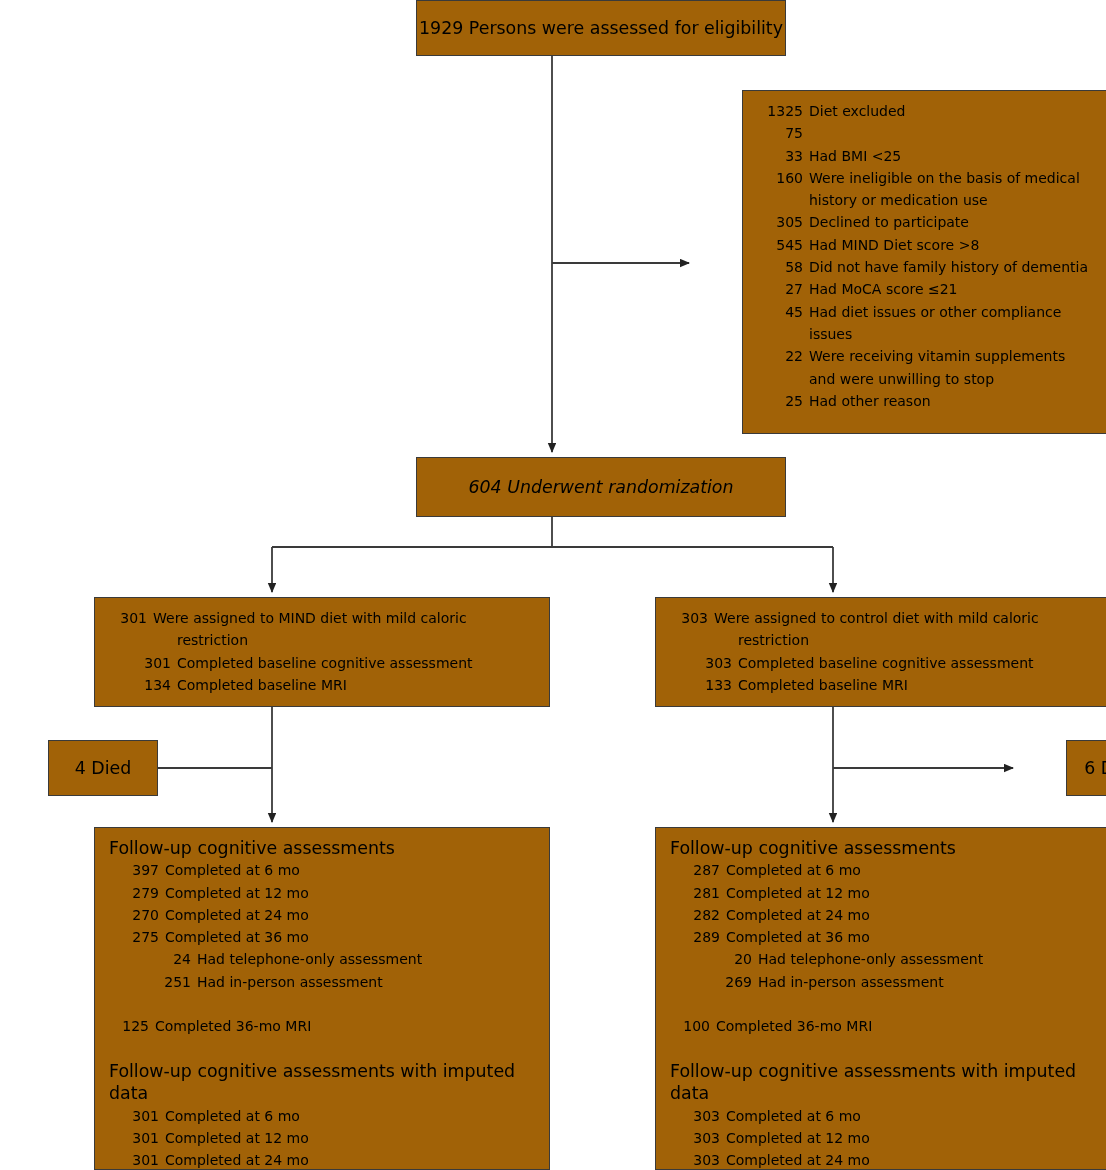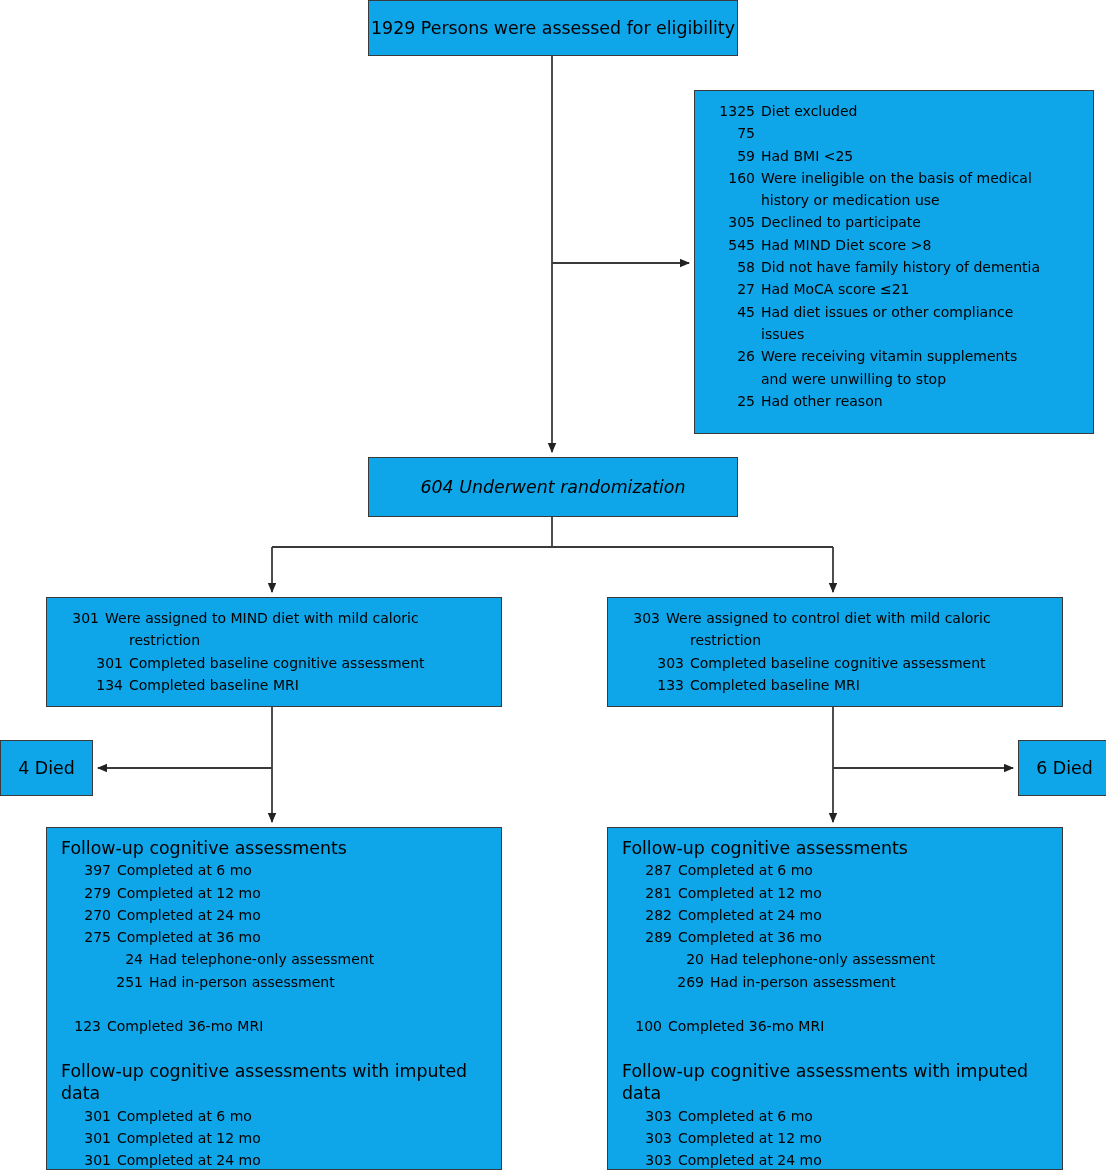--- a/index.html
+++ b/index.html
@@ -25,22 +25,23 @@
     position: absolute;
     left: 0; top: 0;
     width: 1106px;
     height: 1170px;
     pointer-events: none;
   }
   .box {
     position: absolute;
     box-sizing: border-box;
     border: 1.6px solid #3a3a3a;
-    background: #0ea5e9;
+    background: #a16207;
     padding: 9px 12px 9px 14px;
+    margin-left: 48px;
   }
   .box.center-text {
     display: flex;
     align-items: center;
     justify-content: center;
     padding: 0 10px;
   }
   .line {
     font-size: 17.4px;
     line-height: 22.3px;
@@ -69,21 +70,21 @@
   .spacer {
     height: 22.3px;
   }
 
   
   #box-screened  { left: 368px; top: 0px;    width: 370px;  height: 56px; }
   #box-excluded  { left: 694px; top: 90px;   width: 400px;  height: 344px; }
   #box-random    { left: 368px; top: 457px;  width: 370px;  height: 60px; font-style: italic; }
   #box-alloc-l   { left: 46px;  top: 597px;  width: 456px;  height: 110px; }
   #box-alloc-r   { left: 607px; top: 597px;  width: 456px;  height: 110px; }
-  #box-died-l    { left: 0px;   top: 740px;  width: 93px;   height: 56px; }
+  #box-died-l    { left: 0px;   top: 740px;  width: 110px;   height: 56px; }
   #box-died-r    { left: 1018px;top: 740px;  width: 93px;   height: 56px; }
   #box-follow-l  { left: 46px;  top: 827px;  width: 456px;  height: 343px; }
   #box-follow-r  { left: 607px; top: 827px;  width: 456px;  height: 343px; }
 
   
   #box-excluded  .num { width: 46px; padding-right: 6px; }
   #box-excluded  .row.sub .num { width: 46px; }
   #box-excluded  .row.cont .num { width: 46px; }
 
   .alloc .num  { width: 38px; padding-right: 6px; }
@@ -129,21 +130,21 @@
   <div class="box" id="box-excluded">
     <div class="row">
       <span class="num">1325</span>
       <span class="lab">Diet excluded</span>
     </div>
     <div id="excluded-reasons">
         <div class="row sub">
           <span class="num">75</span>
         </div>
         <div class="row sub">
-          <span class="num">59</span>
+          <span class="num">33</span>
           <span class="lab">Had BMI &lt;25</span>
         </div>
         <div class="row sub">
           <span class="num">160</span>
           <span class="lab">Were ineligible on the basis of medical</span>
         </div>
         <div class="row cont">
           <span class="num"></span>
           <span class="lab">history or medication use</span>
         </div>
@@ -165,21 +166,21 @@
         </div>
         <div class="row sub">
           <span class="num">45</span>
           <span class="lab">Had diet issues or other compliance</span>
         </div>
         <div class="row cont">
           <span class="num"></span>
           <span class="lab">issues</span>
         </div>
         <div class="row sub">
-          <span class="num">26</span>
+          <span class="num">22</span>
           <span class="lab">Were receiving vitamin supplements</span>
         </div>
         <div class="row cont">
           <span class="num"></span>
           <span class="lab">and were unwilling to stop</span>
         </div>
         <div class="row sub">
           <span class="num">25</span>
           <span class="lab">Had other reason</span>
         </div>
@@ -260,21 +261,21 @@
           <span class="num">24</span>
           <span class="lab">Had telephone-only assessment</span>
         </div>
         <div class="row lvl2">
           <span class="num">251</span>
           <span class="lab">Had in-person assessment</span>
         </div>
       </div>
     <div class="spacer"></div>
     <div class="row lvl0">
-      <span class="num">123</span>
+      <span class="num">125</span>
       <span class="lab">Completed 36-mo MRI</span>
     </div>
     <div class="spacer"></div>
     <div class="plain">Follow-up cognitive assessments with imputed data</div>
     <div id="follow-l-imputed">
         <div class="row">
           <span class="num">301</span>
           <span class="lab">Completed at 6 mo</span>
         </div>
         <div class="row">

